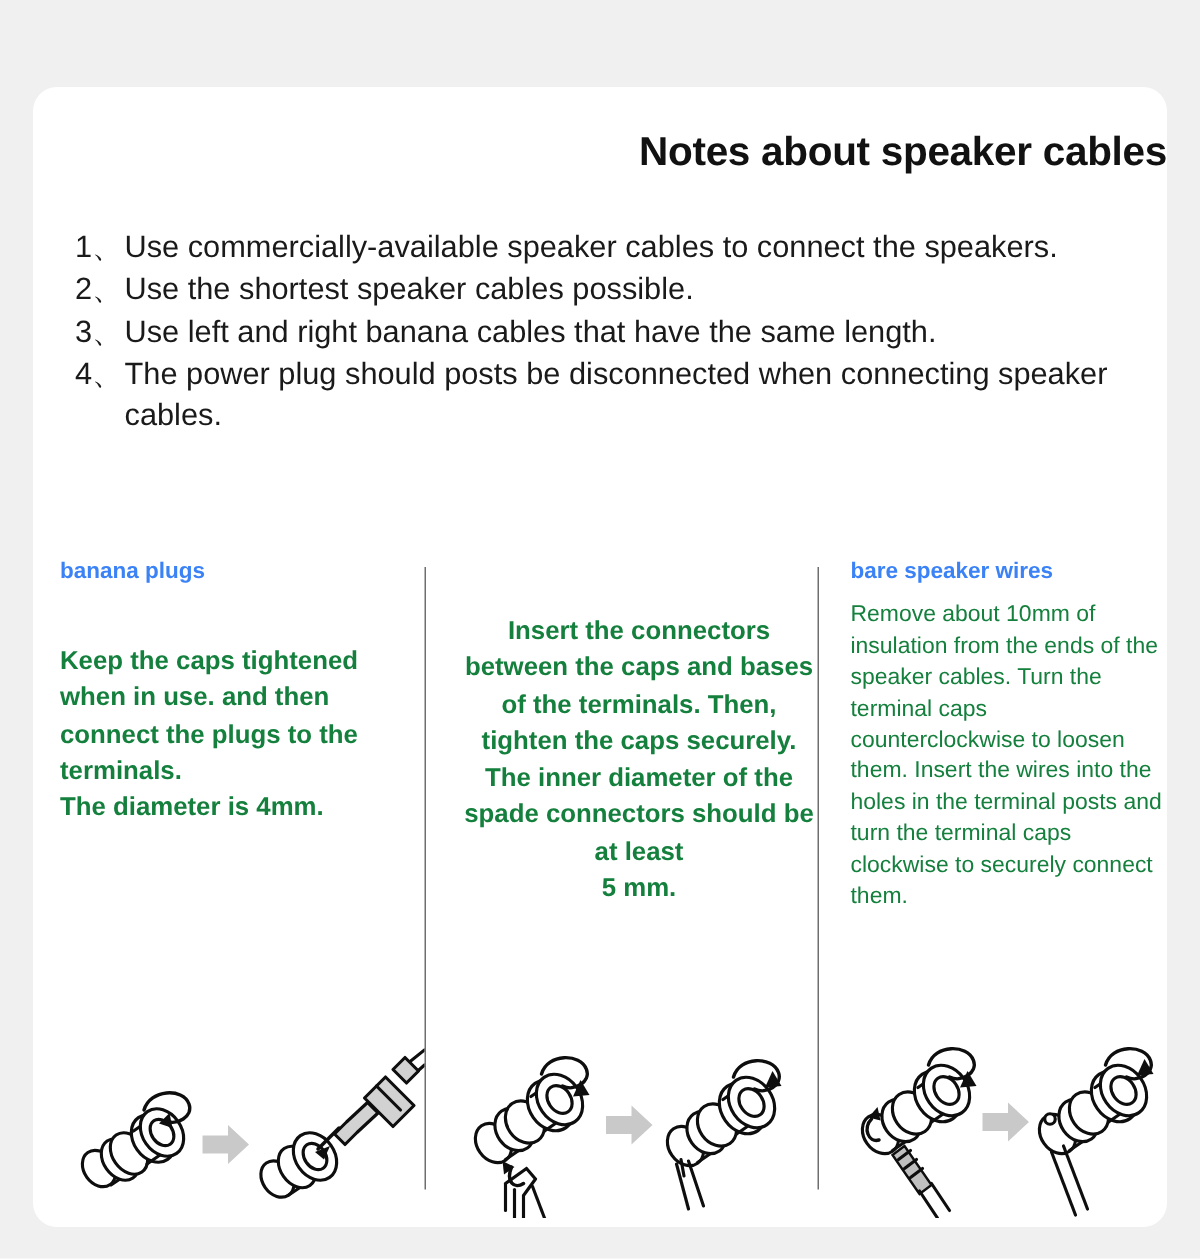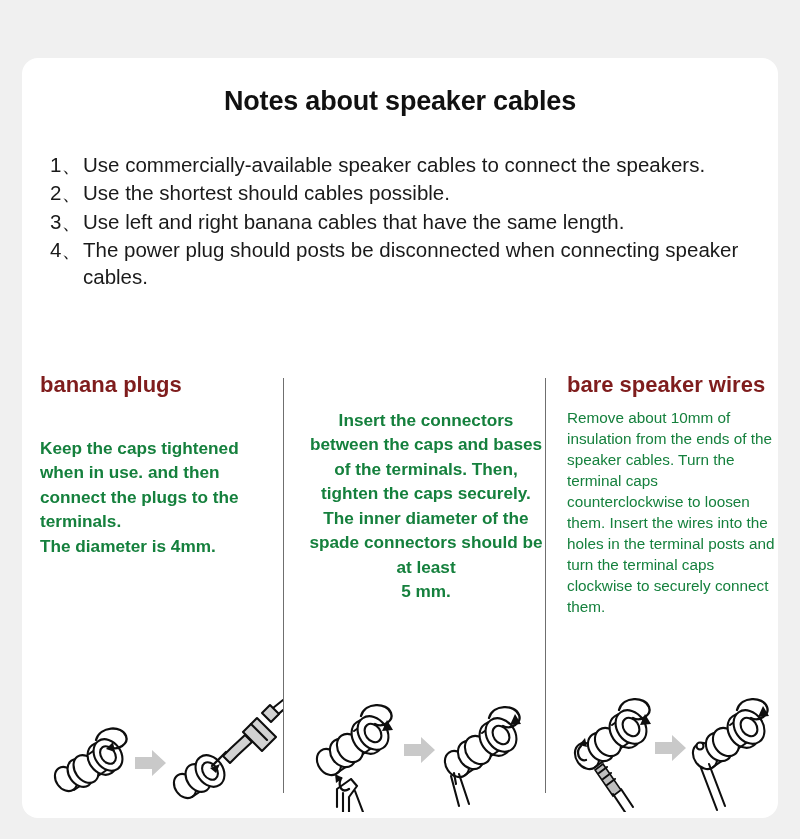--- a/index.html
+++ b/index.html
@@ -24,21 +24,21 @@
     border-radius: 16px;
     box-sizing: border-box;
     overflow: hidden;
   }
 
   .page-title {
     position: absolute;
     left: 0;
     top: 28px;
     width: 756px;
-    text-align: center;
+    text-align: right;
     font-size: 27px;
     font-weight: bold;
     color: #111111;
     letter-spacing: -0.2px;
   }
 
   
   .notes {
     position: absolute;
     left: 28px;
@@ -86,23 +86,23 @@
     position: absolute;
     top: 8px;
     width: 1px;
     height: 415px;
     background: #6f6f6f;
   }
   .div-1 { left: 261px; }
   .div-2 { left: 523px; }
 
   .col-head {
-    font-size: 22px;
+    font-size: 15px;
     font-weight: bold;
-    color: #7f1d1d;
+    color: #3b82f6;
     line-height: 1.18;
     margin: 0;
     padding-top: 2px;
   }
   .col-body {
     margin: 0;
     color: #15803d;
     white-space: pre-line;
   }
   .col-1 .col-body,
@@ -169,21 +169,21 @@
 
   <div class="notes">
 
     <div class="note-row">
       <span class="note-num">1、</span>
       <span class="note-text">Use commercially-available speaker cables to connect the speakers.</span>
     </div>
 
     <div class="note-row">
       <span class="note-num">2、</span>
-      <span class="note-text">Use the shortest should cables possible.</span>
+      <span class="note-text">Use the shortest speaker cables possible.</span>
     </div>
 
     <div class="note-row">
       <span class="note-num">3、</span>
       <span class="note-text">Use left and right banana cables that have the same length.</span>
     </div>
 
     <div class="note-row">
       <span class="note-num">4、</span>
       <span class="note-text">The power plug should posts be disconnected when connecting speaker cables.</span>

